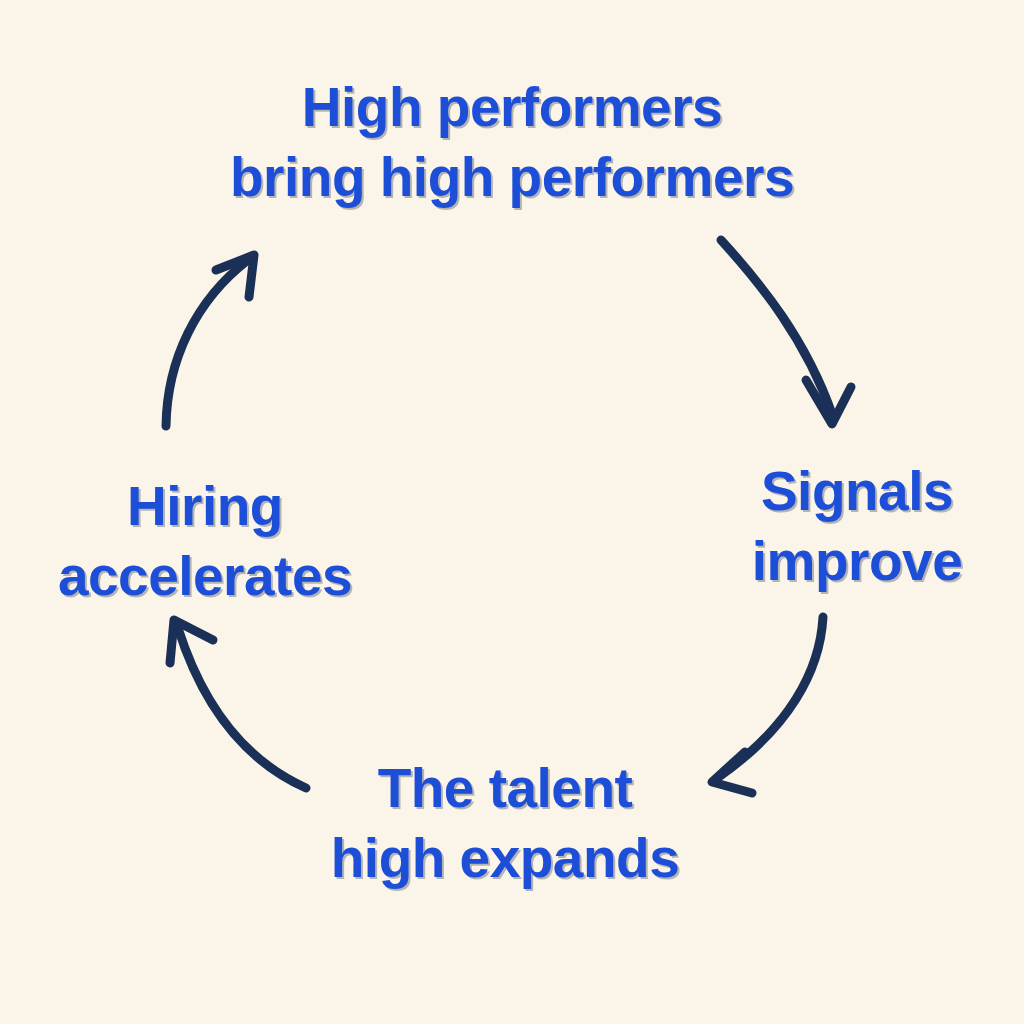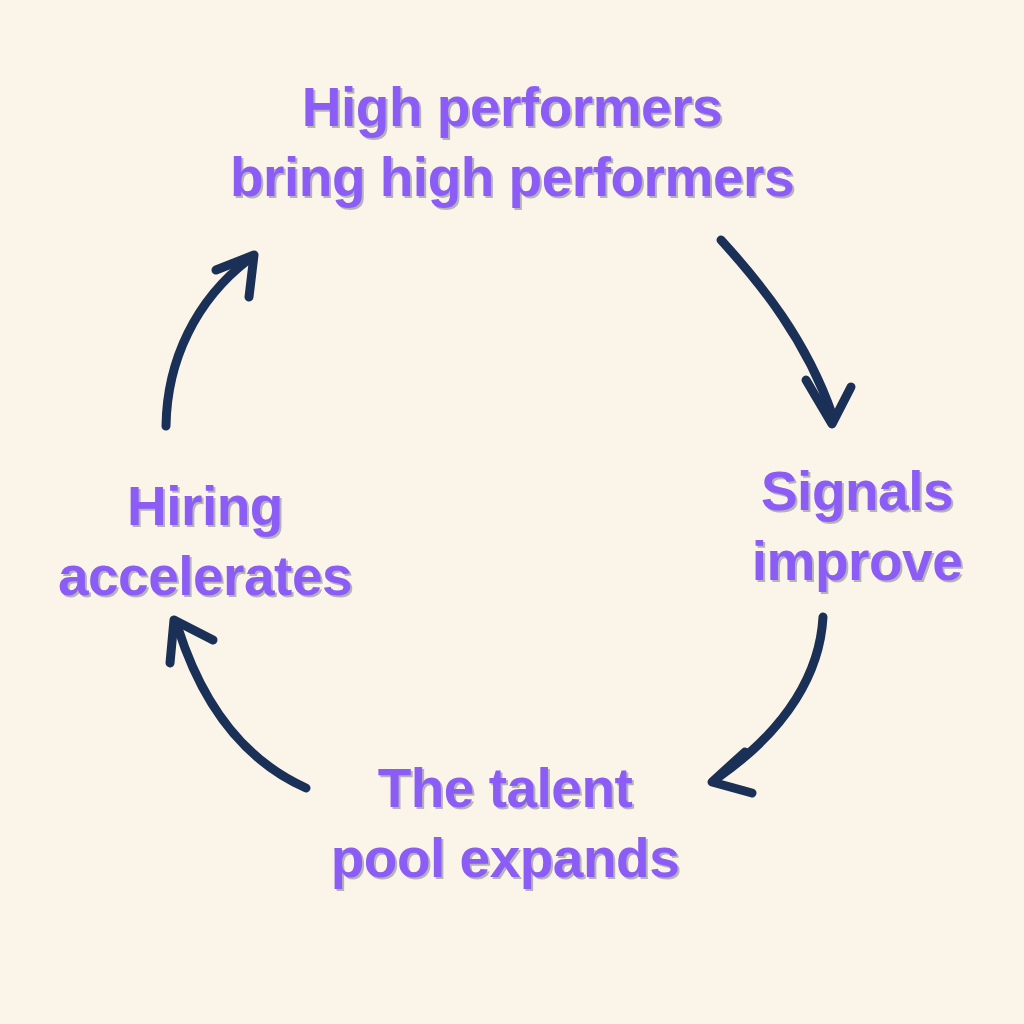--- a/index.html
+++ b/index.html
@@ -22,21 +22,21 @@
   }
   #cycle-svg {
     position: absolute;
     left: 0;
     top: 0;
     width: 1024px;
     height: 1024px;
   }
   .node-label {
     position: absolute;
-    color: #8b5cf6;
+    color: #1d4ed8;
     font-family: "Liberation Sans", sans-serif;
     font-weight: bold;
     font-size: 55px;
     line-height: 1.28;
     letter-spacing: -0.5px;
     text-align: center;
     white-space: pre-line;
     text-shadow: 2px 2px 0 rgba(16, 30, 56, 0.30);
     user-select: none;
   }
@@ -96,18 +96,18 @@
     </g>
   </svg>
 
   <div class="node-label" id="label-top">High performers
 bring high performers</div>
 
   <div class="node-label" id="label-right">Signals
 improve</div>
 
   <div class="node-label" id="label-bottom">The talent
-pool expands</div>
+high expands</div>
 
   <div class="node-label" id="label-left">Hiring
 accelerates</div>
 
 </div>
 
 </body></html>

